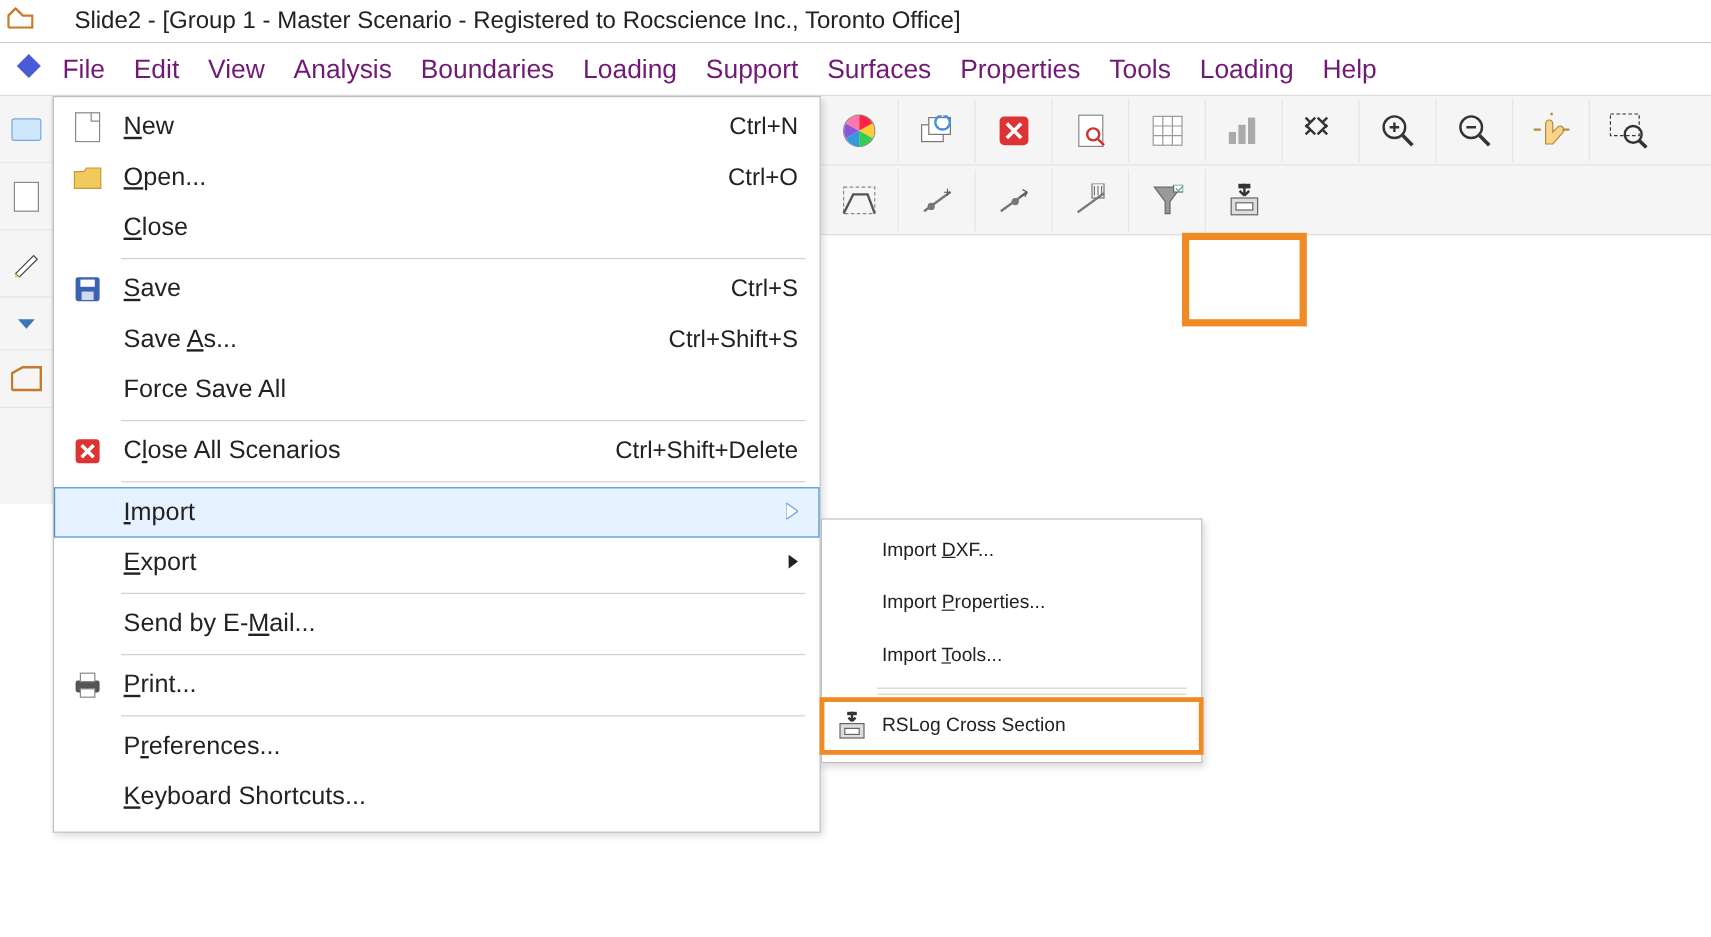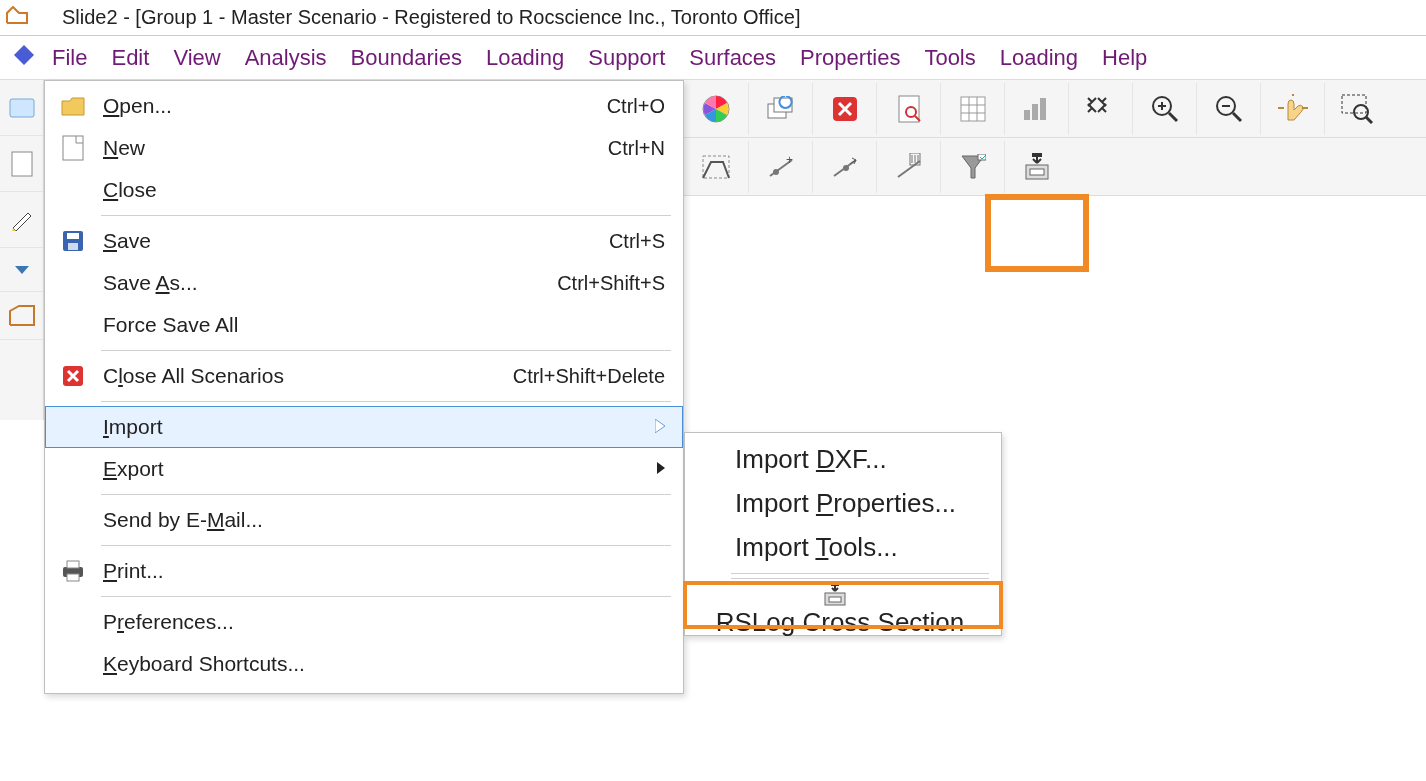--- a/index.html
+++ b/index.html
@@ -129,26 +129,25 @@
     box-shadow: 2px 3px 6px rgba(0,0,0,.15);
     z-index: 60;
     padding: 4px 0 8px 0;
   }
   .sub-item {
     display:flex; align-items:center;
     height: 44px;
     padding: 0 16px 0 10px;
   }
   .sub-item .sub-icon { width:30px; display:flex; align-items:center; justify-content:center; margin-right:10px; }
-  .sub-item .sub-label { font-size:26px; }
+  .sub-item .sub-label { font-size:16px; }
   .sub-sep { height:1px; background:#d0d0d0; margin:4px 12px 4px 46px; }
   .sub-item.boxed {
     outline: 4px solid #f08a24;
     outline-offset: -2px;
-    flex-direction: column;
   }
 
   
   .orange-box {
     position: absolute;
     border: 6px solid #f08a24;
     z-index: 70;
     pointer-events: none;
   }
 </style>
@@ -348,36 +347,36 @@
         </svg>
     </div>
   </div>
 </div>
 
 <div class="orange-box" style="left:985px; top:194px; width:104px; height:78px;"></div>
 
 <div class="dropdown">
   <div class="dd-item">
     <span class="dd-icon">
-      <svg width="26" height="22">
-          <path d="M2 20 L2 6 L10 6 L12 3 L24 3 L24 20 Z" fill="#f2c95c" stroke="#c49a35"></path>
-        </svg>
-    </span>
-    <span class="dd-label"><u>O</u>pen...</span>
-    <span class="dd-shortcut">Ctrl+O</span>
-  </div>
-  <div class="dd-item">
-    <span class="dd-icon">
       <svg width="22" height="26">
           <rect x="1" y="1" width="20" height="24" fill="#fff" stroke="#888"></rect>
           <polyline points="14,1 14,8 21,8" fill="none" stroke="#888"></polyline>
         </svg>
     </span>
     <span class="dd-label"><u>N</u>ew</span>
     <span class="dd-shortcut">Ctrl+N</span>
+  </div>
+  <div class="dd-item">
+    <span class="dd-icon">
+      <svg width="26" height="22">
+          <path d="M2 20 L2 6 L10 6 L12 3 L24 3 L24 20 Z" fill="#f2c95c" stroke="#c49a35"></path>
+        </svg>
+    </span>
+    <span class="dd-label"><u>O</u>pen...</span>
+    <span class="dd-shortcut">Ctrl+O</span>
   </div>
   <div class="dd-item">
     <span class="dd-icon"></span>
     <span class="dd-label"><u>C</u>lose</span>
   </div>
   <div class="dd-sep"></div>
   <div class="dd-item">
     <span class="dd-icon">
       <svg width="24" height="24">
           <rect x="2" y="2" width="20" height="20" rx="2" fill="#3a64b0"></rect>

